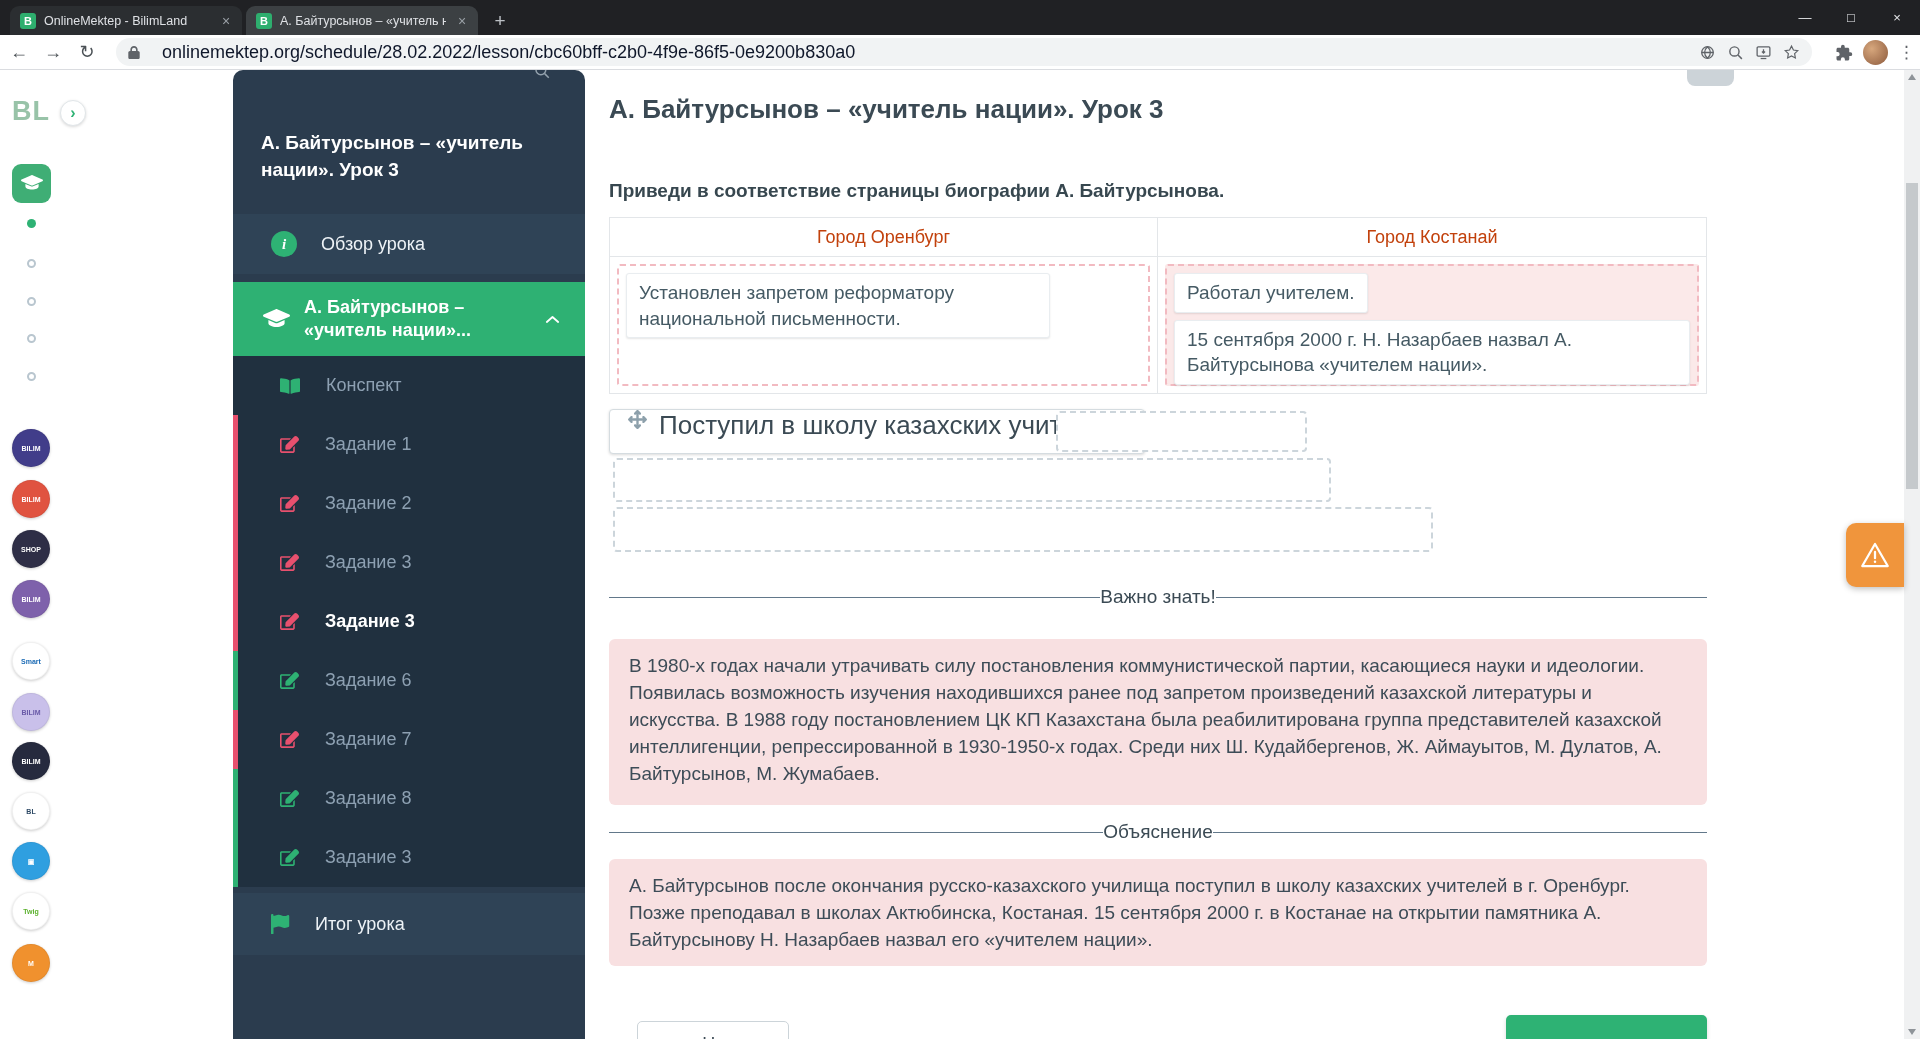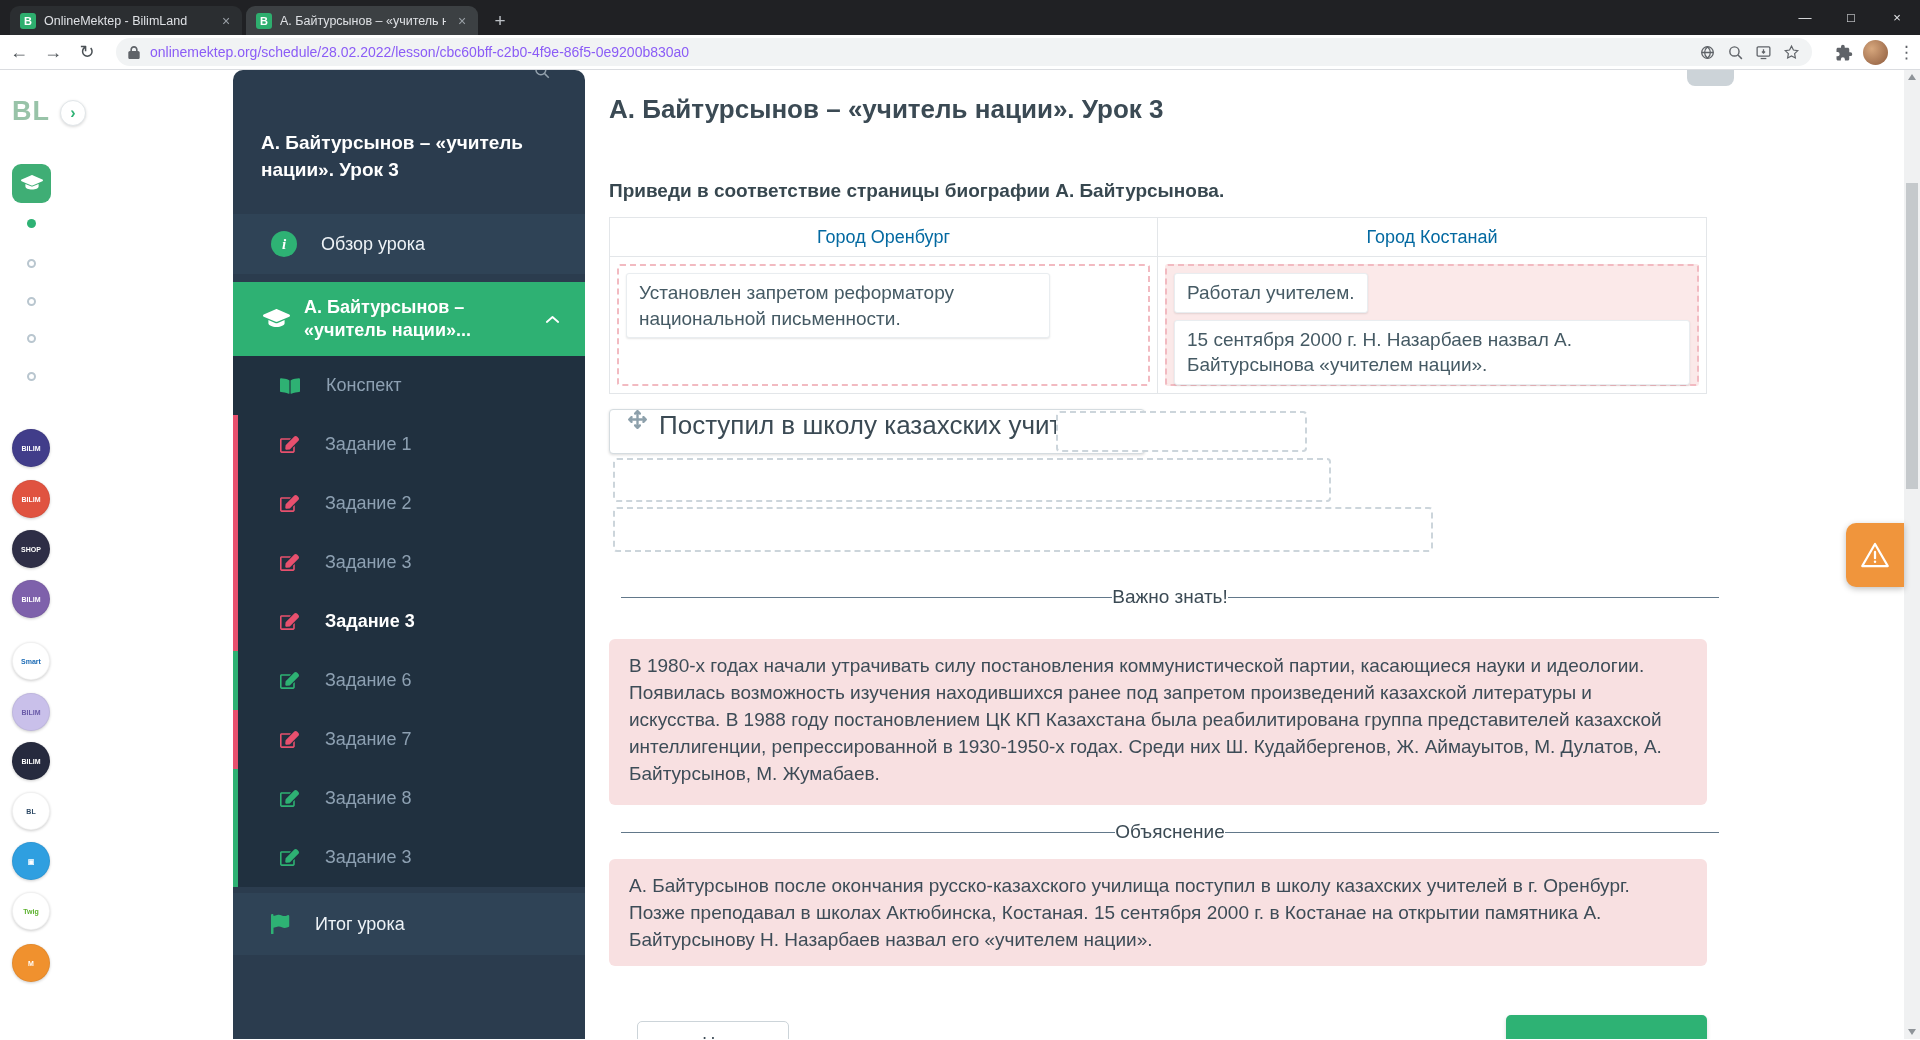--- a/index.html
+++ b/index.html
@@ -13,21 +13,21 @@
 .tab-title{flex:1;font-size:12.5px;color:#dfe1e5;white-space:nowrap;overflow:hidden}
 .favicon{width:16px;height:16px;border-radius:3px;color:#fff;font-size:11px;font-weight:bold;display:flex;align-items:center;justify-content:center;flex:none}
 .tab-close{color:#9aa0a6;font-size:14px;width:16px;text-align:center;flex:none}
 .newtab{color:#bdc1c6;font-size:19px;width:28px;height:28px;display:flex;align-items:center;justify-content:center;margin-left:8px}
 .wincontrols{position:absolute;right:0;top:0;height:35px;display:flex}
 .winbtn{width:46px;height:100%;display:flex;align-items:center;justify-content:center;color:#e8eaed;font-size:13px}
 
 .toolbar{position:relative;height:35px;background:#fff;border-bottom:1px solid #dadce0;display:flex;align-items:center}
 .navbtn{width:30px;height:30px;display:flex;align-items:center;justify-content:center;color:#4c5257;font-size:18px;margin-left:4px}
 .omnibox{position:absolute;left:116px;top:3px;width:1696px;height:28px;border-radius:14px;background:#f1f3f4;display:flex;align-items:center;padding:0 12px}
-.url{flex:1;font-size:14px;color:#8b5cf6;margin-left:10px;white-space:nowrap;overflow:hidden}
+.url{flex:1;font-size:18px;color:#0f172a;margin-left:22px;white-space:nowrap;overflow:hidden}
 .boxicons{display:flex;gap:11px;align-items:center}
 .tb-right{position:absolute;right:6px;top:0;height:35px;display:flex;align-items:center;gap:10px}
 .avatar{width:25px;height:25px;border-radius:50%;background:radial-gradient(circle at 35% 35%,#d7a77d,#8c5a3c)}
 .menu-dots{font-size:17px;color:#5f6368;width:16px;text-align:center}
 
 
 .viewport{position:relative;width:1920px;height:969px;background:#fff;overflow:hidden}
 
 
 .rail{position:absolute;left:0;top:0;width:78px;height:100%;background:#fff}
@@ -58,35 +58,35 @@
 .sb-summary{margin-top:6px;height:62px;display:flex;align-items:center;gap:24px;padding-left:38px;background:#2f4356}
 
 
 .content{position:absolute;left:609px;top:0;width:1098px;height:100%}
 .partial-btn{position:absolute;left:1687px;top:-10px;width:47px;height:26px;border-radius:8px;background:#ccd3d8}
 .page-title{position:absolute;top:24px;left:0;font-size:26px;color:#3b4a54}
 .instruction{position:absolute;top:110px;left:0;font-size:19px;font-weight:bold;color:#37474f}
 .match-table{position:absolute;top:147px;left:0;display:flex}
 .mt-col{width:549px;border:1px solid #e3e6e9}
 .mt-col.right{border-left:none}
-.mt-head{height:39px;display:flex;align-items:center;justify-content:center;font-size:18px;color:#0369a1;border-bottom:1px solid #e3e6e9}
+.mt-head{height:39px;display:flex;align-items:center;justify-content:center;font-size:18px;color:#c2410c;border-bottom:1px solid #e3e6e9}
 .mt-body{height:136px;padding:7px}
 .zone{height:100%;border:2px dashed #f2bac1;border-radius:3px;padding:7px}
 .zone-left{background:#fff}
 .zone-pink{background:#fbe9e9}
 .mcard{background:#fff;border:1px solid #e9edf0;border-radius:3px;box-shadow:0 1px 2px rgba(0,0,0,.1);padding:6px 12px;font-size:19px;color:#455a64;line-height:1.35}
 .mcard.w420{width:424px}
 .mcard.fit{display:inline-block}
 .zone .mcard + .mcard{margin-top:7px}
 .chip{position:absolute;top:339px;left:0;height:45px;display:inline-flex;align-items:flex-start;gap:12px;padding:0 18px;background:#fff;border:1px solid #d5dce0;border-radius:4px;box-shadow:0 1px 3px rgba(0,0,0,.15);font-size:26px;color:#3b4a54;white-space:nowrap}
 .slot{position:absolute;border:2px dashed #ccd5db;border-radius:4px;background:#fff}
 .slot1{left:447px;top:341px;width:251px;height:41px}
 .slot2{left:4px;top:388px;width:718px;height:44px}
 .slot3{left:4px;top:437px;width:820px;height:45px}
-.divider{position:absolute;left:12px;width:1098px;display:flex;align-items:center;}
+.divider{position:absolute;left:0;width:1098px;display:flex;align-items:center;}
 .divider .line{flex:1;height:1px;background:#62788a}
 .dtext{font-size:19px;color:#3b4a54}
 .div1{top:516px}
 .div2{top:751px}
 .pinkbox{position:absolute;left:0;width:1098px;background:#f8e0e1;border-radius:6px;padding:13px 20px;font-size:19px;line-height:27px;color:#3d4c57}
 .pb1{top:569px;height:166px}
 .pb2{top:789px;height:107px}
 .back-btn{position:absolute;left:28px;top:951px;width:152px;height:46px;background:#fff;border:1px solid #ccd4d9;border-radius:5px;display:flex;align-items:center;justify-content:center;gap:10px;font-size:18px;color:#3b4a54}
 .back-arrow{font-size:20px;color:#3b4a54}
 .next-btn{position:absolute;left:897px;top:945px;width:201px;height:50px;background:#2eb274;border-radius:5px;display:flex;align-items:center;justify-content:flex-end;padding-right:42px;color:#fff;font-size:24px;box-shadow:0 2px 4px rgba(0,0,0,.15)}

